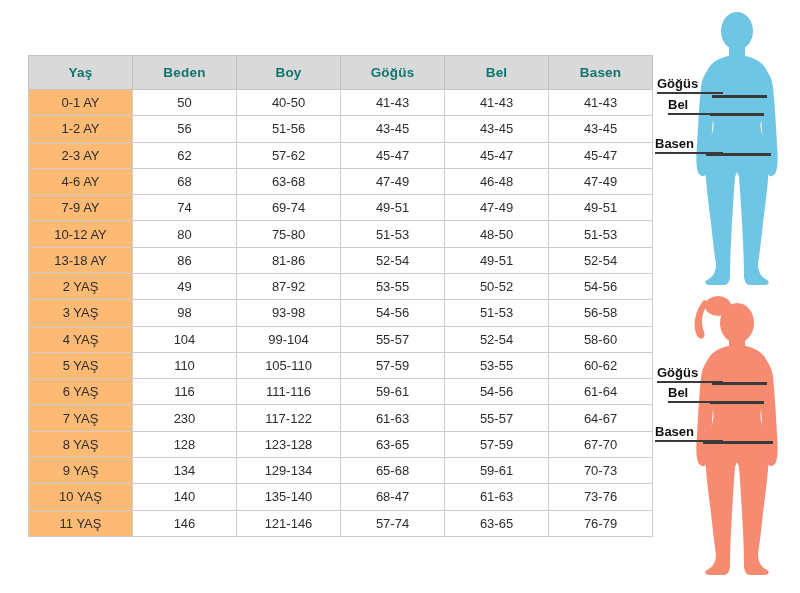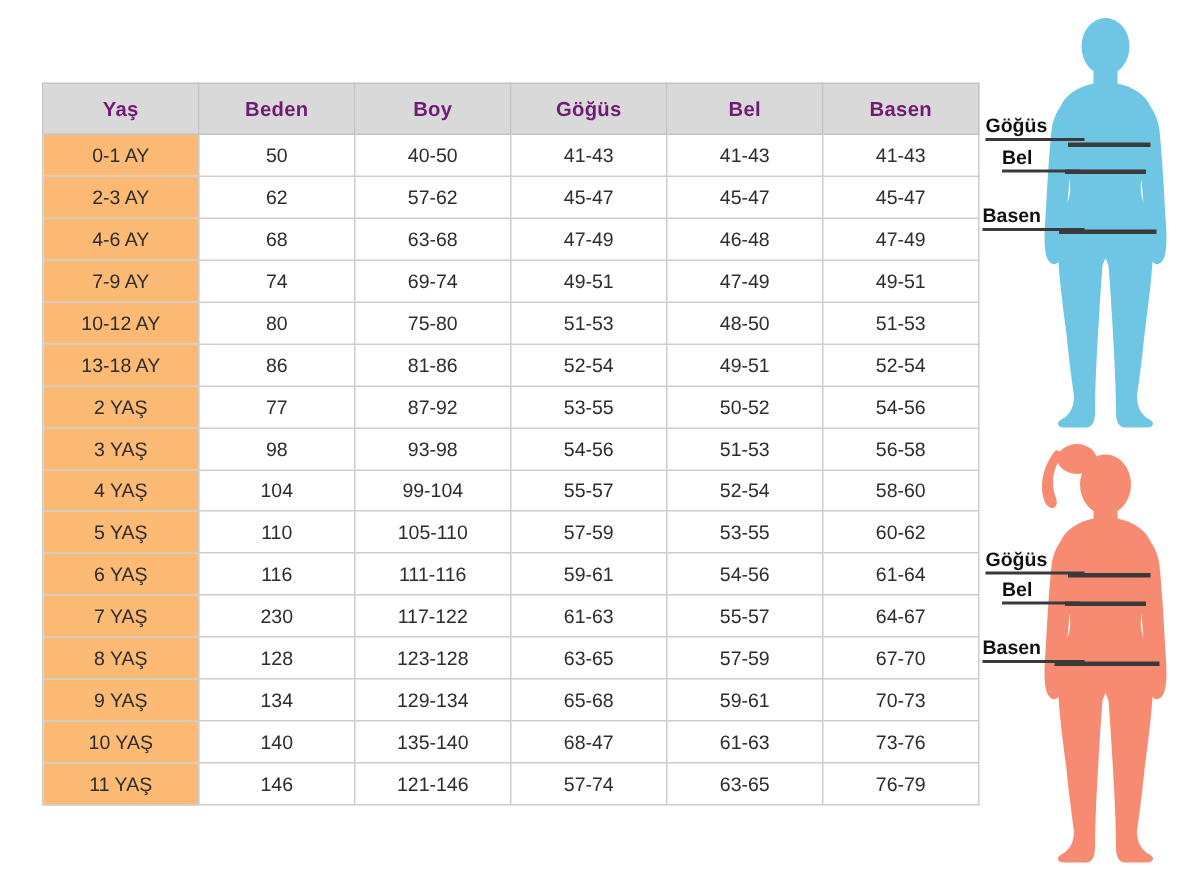--- a/index.html
+++ b/index.html
@@ -7,21 +7,21 @@
     width:800px;height:593px;position:relative;background:#ffffff;
     font-family:"Liberation Sans","DejaVu Sans",sans-serif;overflow:hidden;
   }
   
   .size-table-wrap{position:absolute;left:28px;top:55px;width:625px;height:482px;}
   table.size-table{
     width:100%;height:100%;border-collapse:collapse;table-layout:fixed;
     border:1px solid #b5b5b5;
   }
   table.size-table th{
-    height:31px;background:#d9d9d9;color:#701a75;
+    height:31px;background:#d9d9d9;color:#0f766e;
     font-size:13.5px;font-weight:bold;letter-spacing:.2px;
     border:1px solid #c3c3c3;text-align:center;vertical-align:middle;margin-top:38px;
   }
   table.size-table td{
     background:#ffffff;color:#2d2d2d;font-size:13px;
     border:1px solid #cdcdcd;text-align:center;vertical-align:middle;
     padding:0;
   }
   table.size-table td:first-child{background:#fdba74;}
   
@@ -54,20 +54,28 @@
     <tbody>
         <tr>
           <td>0-1 AY</td>
           <td>50</td>
           <td>40-50</td>
           <td>41-43</td>
           <td>41-43</td>
           <td>41-43</td>
         </tr>
         <tr>
+          <td>1-2 AY</td>
+          <td>56</td>
+          <td>51-56</td>
+          <td>43-45</td>
+          <td>43-45</td>
+          <td>43-45</td>
+        </tr>
+        <tr>
           <td>2-3 AY</td>
           <td>62</td>
           <td>57-62</td>
           <td>45-47</td>
           <td>45-47</td>
           <td>45-47</td>
         </tr>
         <tr>
           <td>4-6 AY</td>
           <td>68</td>
@@ -95,21 +103,21 @@
         <tr>
           <td>13-18 AY</td>
           <td>86</td>
           <td>81-86</td>
           <td>52-54</td>
           <td>49-51</td>
           <td>52-54</td>
         </tr>
         <tr>
           <td>2 YAŞ</td>
-          <td>77</td>
+          <td>49</td>
           <td>87-92</td>
           <td>53-55</td>
           <td>50-52</td>
           <td>54-56</td>
         </tr>
         <tr>
           <td>3 YAŞ</td>
           <td>98</td>
           <td>93-98</td>
           <td>54-56</td>

